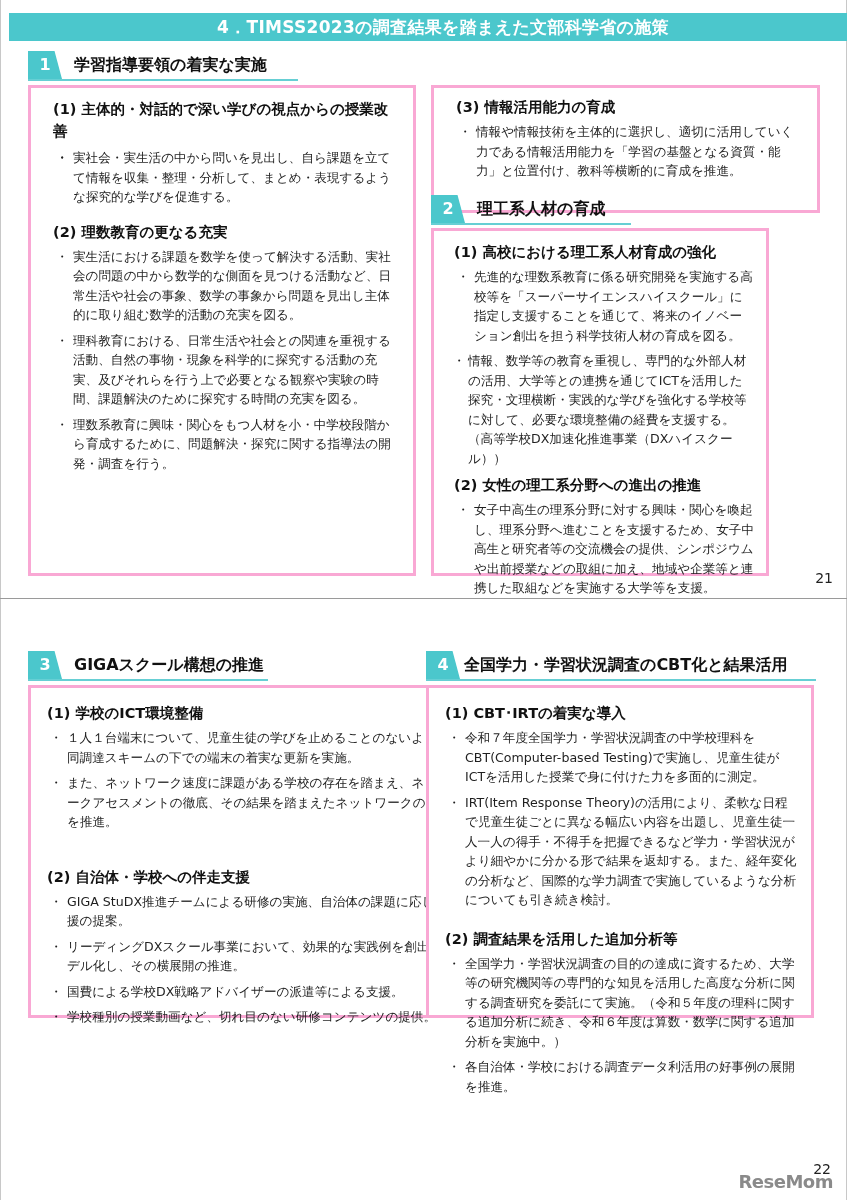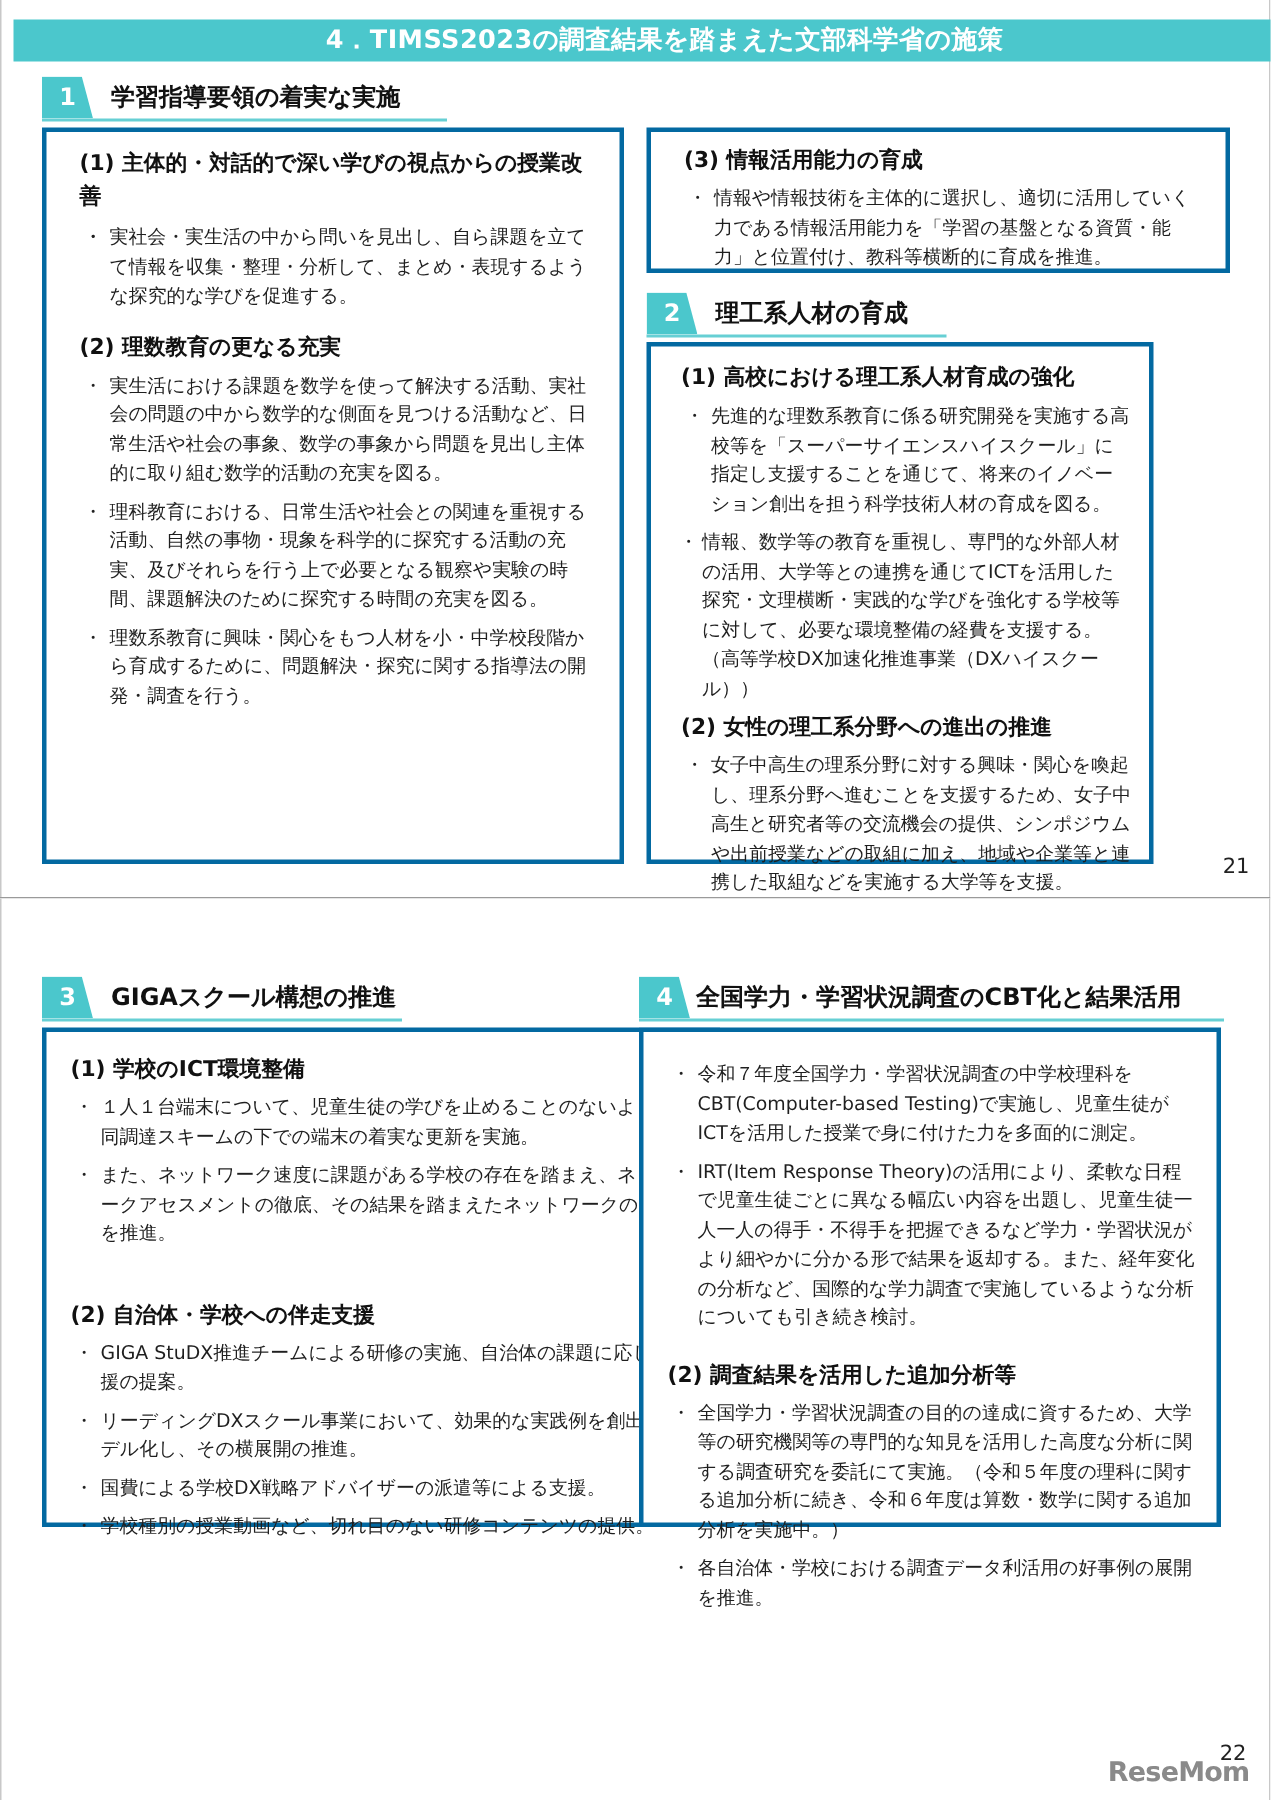--- a/index.html
+++ b/index.html
@@ -29,21 +29,21 @@
     }
     .sec-head .title {
       position: absolute; left: 46px; top: 2px; font-weight: bold; font-size: 16px;
       line-height: 24px; white-space: nowrap; color: #111;
     }
     .sec-head .underline {
       position: absolute; left: 0; bottom: 0; height: 2px; background: #4bc7cc; opacity: 0.85;
     }
 
     .box {
-      position: absolute; border: 3px solid #0369a1; background: #fff; box-sizing: border-box;
+      position: absolute; border: 3px solid #f9a8d4; background: #fff; box-sizing: border-box;
     }
     .sub {
       font-weight: bold; font-size: 14.5px; line-height: 22px; color: #111;
       margin: 0; padding-left: 18px; text-indent: -18px;
     }
     .sub.spaced { margin-top: 14px; }
     ul.bullets { list-style: none; margin: 4px 0 0 0; padding: 0; }
     ul.bullets li {
       position: relative; font-size: 12.6px; line-height: 19.5px; color: #1f1f1f;
       padding-left: 20px; margin-bottom: 6px;
@@ -84,21 +84,21 @@
     <p class="sub spaced" style="padding-left:0;text-indent:0;">
       <span>(2) 理数教育の更なる充実</span>
     </p>
     <ul class="bullets">
       <li><span class="dot">・</span><span>実生活における課題を数学を使って解決する活動、実社会の問題の中から数学的な側面を見つける活動など、日常生活や社会の事象、数学の事象から問題を見出し主体的に取り組む数学的活動の充実を図る。</span></li>
       <li><span class="dot">・</span><span>理科教育における、日常生活や社会との関連を重視する活動、自然の事物・現象を科学的に探究する活動の充実、及びそれらを行う上で必要となる観察や実験の時間、課題解決のために探究する時間の充実を図る。</span></li>
       <li><span class="dot">・</span><span>理数系教育に興味・関心をもつ人材を小・中学校段階から育成するために、問題解決・探究に関する指導法の開発・調査を行う。</span></li>
     </ul>
   </div>
 
-  <div class="box" style="left:431px; top:85px; width:389px; height:97px; padding:8px 14px 0 22px;">
+  <div class="box" style="left:431px; top:85px; width:389px; height:128px; padding:8px 14px 0 22px;">
     <p class="sub" style="padding-left:0;text-indent:0;">
       <span>(3) 情報活用能力の育成</span>
     </p>
     <ul class="bullets">
       <li><span class="dot">・</span><span>情報や情報技術を主体的に選択し、適切に活用していく力である情報活用能力を「学習の基盤となる資質・能力」と位置付け、教科等横断的に育成を推進。</span></li>
     </ul>
   </div>
 
   <div class="sec-head" style="left:431px; top:195px; width:200px;">
     <div class="num">2</div>
@@ -153,20 +153,23 @@
     </ul>
   </div>
 
   <div class="sec-head" style="left:426px; top:52px; width:390px;">
     <div class="num">4</div>
     <div class="title" style="left:38px;">全国学力・学習状況調査のCBT化と結果活用</div>
     <div class="underline" style="width:390px;"></div>
   </div>
 
   <div class="box" style="left:426px; top:86px; width:388px; height:333px; padding:14px 12px 0 16px;">
+    <p class="sub" style="padding-left:0;text-indent:0;">
+      <span>(1) CBT･IRTの着実な導入</span>
+    </p>
     <ul class="bullets">
       <li><span class="dot">・</span><span>令和７年度全国学力・学習状況調査の中学校理科をCBT(Computer-based Testing)で実施し、児童生徒がICTを活用した授業で身に付けた力を多面的に測定。</span></li>
       <li><span class="dot">・</span><span>IRT(Item Response Theory)の活用により、柔軟な日程で児童生徒ごとに異なる幅広い内容を出題し、児童生徒一人一人の得手・不得手を把握できるなど学力・学習状況がより細やかに分かる形で結果を返却する。また、経年変化の分析など、国際的な学力調査で実施しているような分析についても引き続き検討。</span></li>
     </ul>
     <p class="sub spaced" style="padding-left:0;text-indent:0;margin-top:18px;">
       <span>(2) 調査結果を活用した追加分析等</span>
     </p>
     <ul class="bullets">
       <li><span class="dot">・</span><span>全国学力・学習状況調査の目的の達成に資するため、大学等の研究機関等の専門的な知見を活用した高度な分析に関する調査研究を委託にて実施。（令和５年度の理科に関する追加分析に続き、令和６年度は算数・数学に関する追加分析を実施中。）</span></li>
       <li><span class="dot">・</span><span>各自治体・学校における調査データ利活用の好事例の展開を推進。</span></li>

